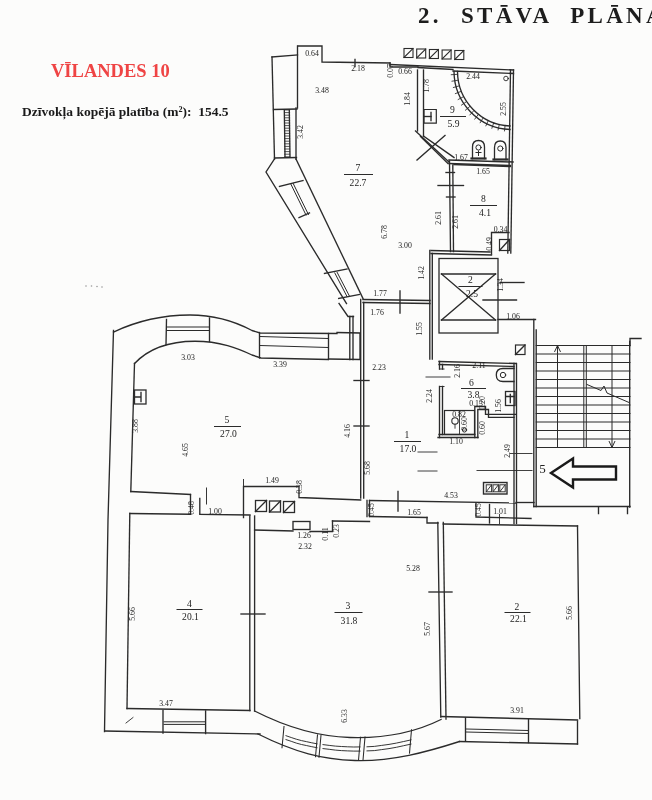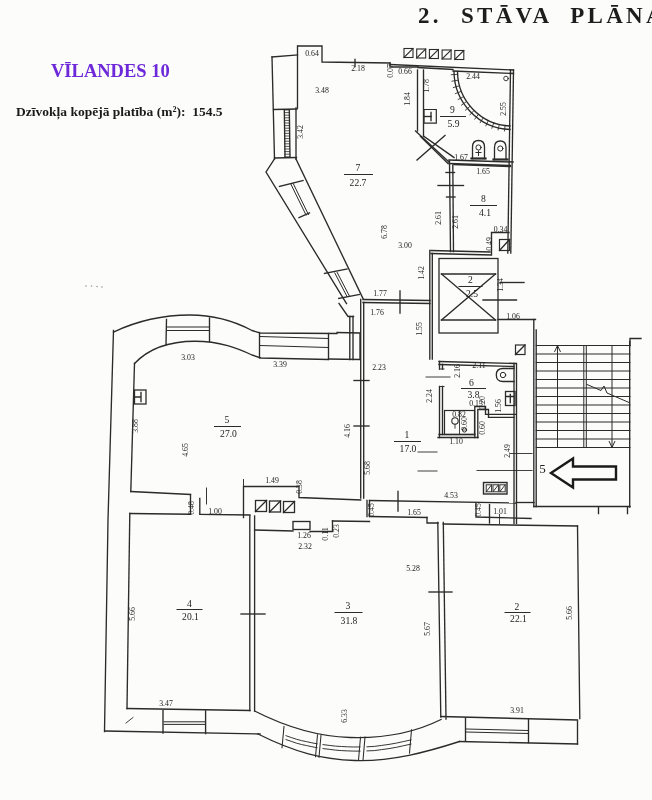--- a/index.html
+++ b/index.html
@@ -1,19 +1,19 @@
 <!DOCTYPE html>
 <html><head>
 <meta charset="utf-8">
 <style>
 html,body{margin:0;padding:0;background:#fff;}
 #page{position:relative;width:652px;height:800px;background:#fcfcfb;overflow:hidden;}
 .hdr{position:absolute;left:418px;top:3px;font-family:"Liberation Serif",serif;font-size:23px;font-weight:bold;letter-spacing:3.3px;word-spacing:10px;color:#1d1d1d;white-space:nowrap;}
-.t1{position:absolute;left:51px;top:61px;font-family:"Liberation Serif",serif;font-weight:bold;font-size:18.5px;color:#6d28d9;}
-.t2{position:absolute;left:16px;top:104px;font-family:"Liberation Serif",serif;font-weight:bold;font-size:13.5px;color:#1a1a1a;}
+.t1{position:absolute;left:51px;top:61px;font-family:"Liberation Serif",serif;font-weight:bold;font-size:18.5px;color:#ef4444;}
+.t2{position:absolute;left:22px;top:104px;font-family:"Liberation Serif",serif;font-weight:bold;font-size:13.5px;color:#1a1a1a;}
 svg{position:absolute;left:0;top:0;}
 text{font-family:"Liberation Serif",serif;fill:#222;}
 .d{font-size:7.8px;}
 .rn{font-size:9.6px;}
 </style>
 </head>
 <body>
 <div id="page">
 <div class="hdr">2. STĀVA PLĀNA</div>
 <div class="t1">VĪLANDES 10</div>

